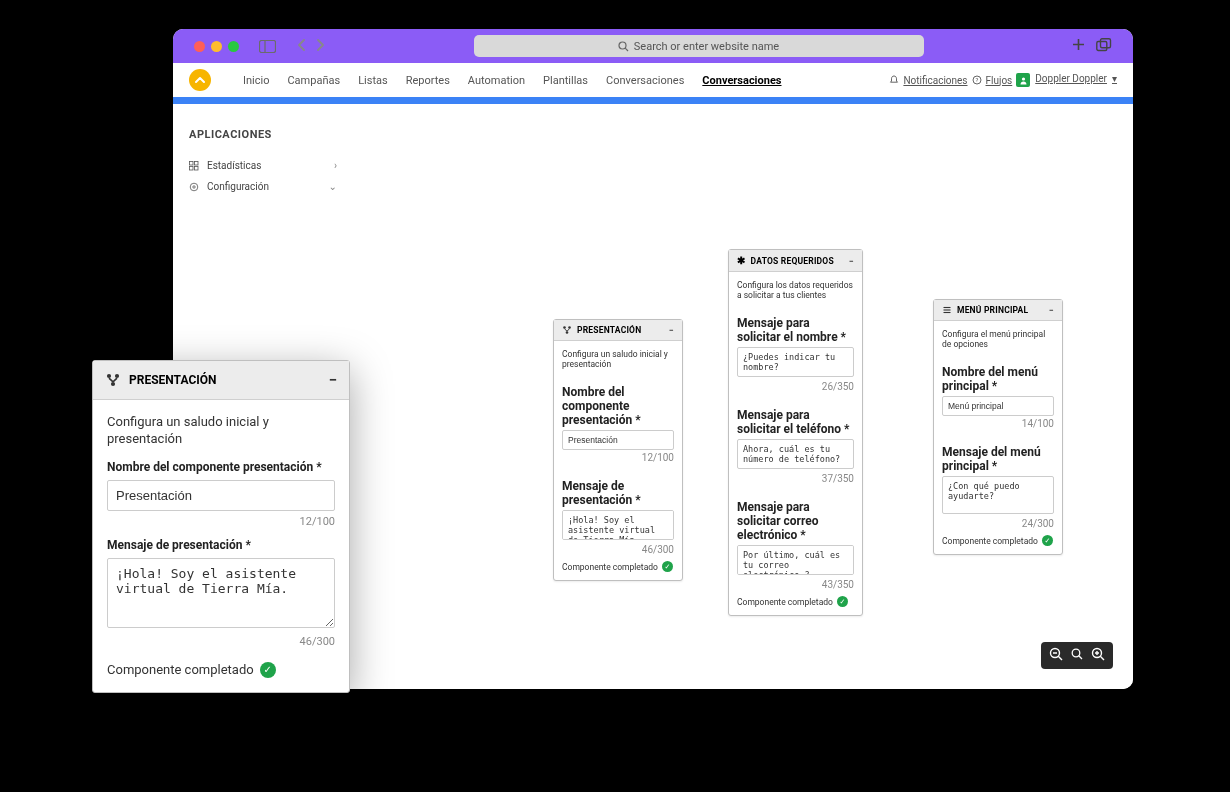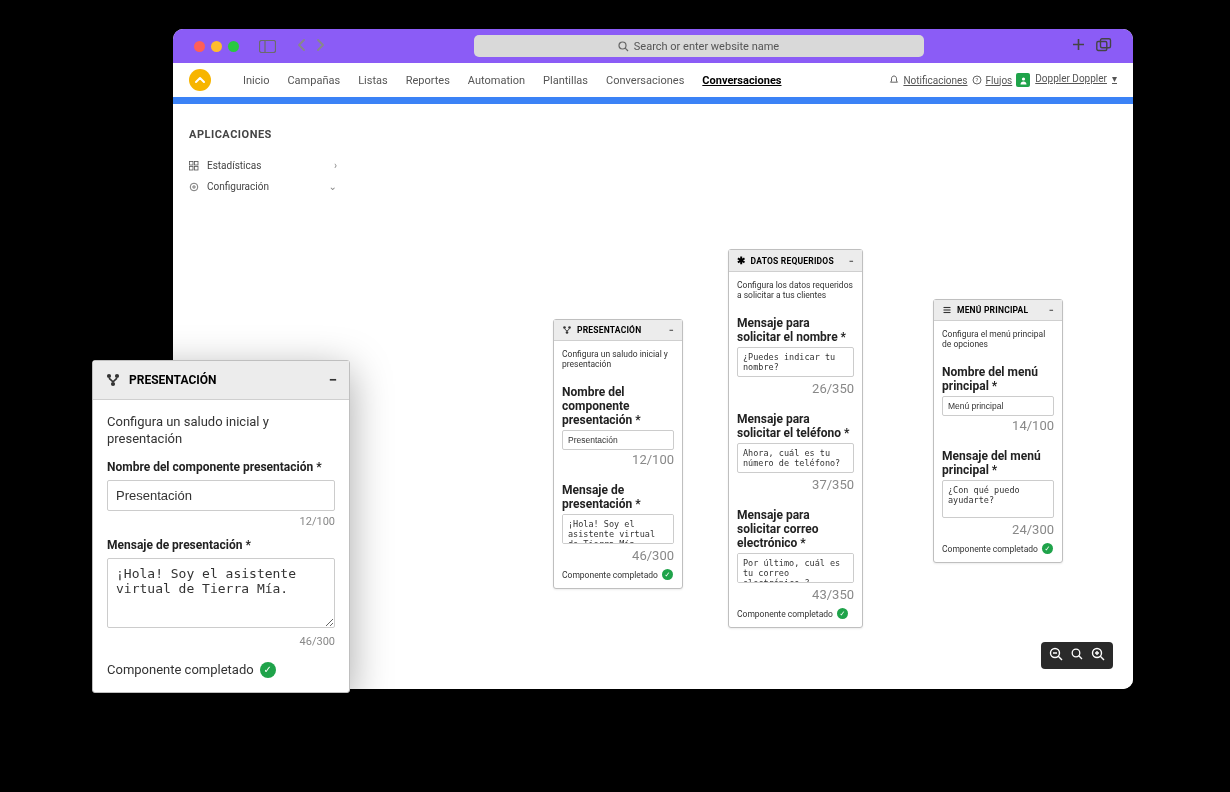--- a/index.html
+++ b/index.html
@@ -45,21 +45,21 @@
   .canvas { position: absolute; inset: 0; }
 
   .node { position: absolute; background: #fff; border: 1px solid #bfbfbf; border-radius: 3px; font-size: 8.5px; box-shadow: 0 1px 2px rgba(0,0,0,0.08); }
   .node-header { background: #ececec; border-bottom: 1px solid #cfcfcf; padding: 5px 8px; display: flex; align-items: center; gap: 5px; font-weight: 700; font-size: 8.5px; letter-spacing: 0.2px; }
   .node-header .minimize { margin-left: auto; color: #333; font-weight: bold; }
   .node-body { padding: 8px; }
   .node-desc { font-size: 8.5px; color: #333; margin-bottom: 6px; }
   .node-label { font-size: 12px; font-weight: 700; color: #222; margin-bottom: 3px; margin-top: 16px; }
   .node-input { width: 100%; border: 1px solid #ccc; border-radius: 2px; padding: 4px 5px; font-size: 8.5px; color: #333; background: #fff; margin-bottom: 2px; }
   .node-textarea { width: 100%; border: 1px solid #ccc; border-radius: 2px; padding: 4px 5px; font-size: 8.5px; color: #333; background: #fff; min-height: 30px; resize: none; margin-bottom: 2px; }
-  .node-count { text-align: right; font-size: 13px; color: #888; margin-bottom: 4px; }
+  .node-count { text-align: right; font-size: 10px; color: #888; margin-bottom: 4px; }
   .node-help { font-size: 8px; color: #555; margin: 6px 0; line-height: 1.3; }
   .node-footer { font-size: 8.5px; color: #333; display: flex; align-items: center; gap: 4px; margin-top: 6px; }
   .check { width: 11px; height: 11px; background: #1fa34a; border-radius: 50%; display: inline-flex; align-items: center; justify-content: center; color: #fff; font-size: 7px; }
 
   .zoom-ctrl { position: absolute; bottom: 20px; right: 20px; background: #2a2a2a; border-radius: 4px; padding: 5px 8px; display: flex; gap: 8px; align-items: center; color: #fff; font-size: 12px; }
 
   svg.wires { position: absolute; inset: 0; pointer-events: none; }
 
   
   .float-panel { position: absolute; left: 92px; top: 360px; width: 258px; background: #fff; border: 1px solid #bfbfbf; border-radius: 3px; box-shadow: 0 10px 40px rgba(0,0,0,0.35); font-size: 12px; z-index: 100; }

